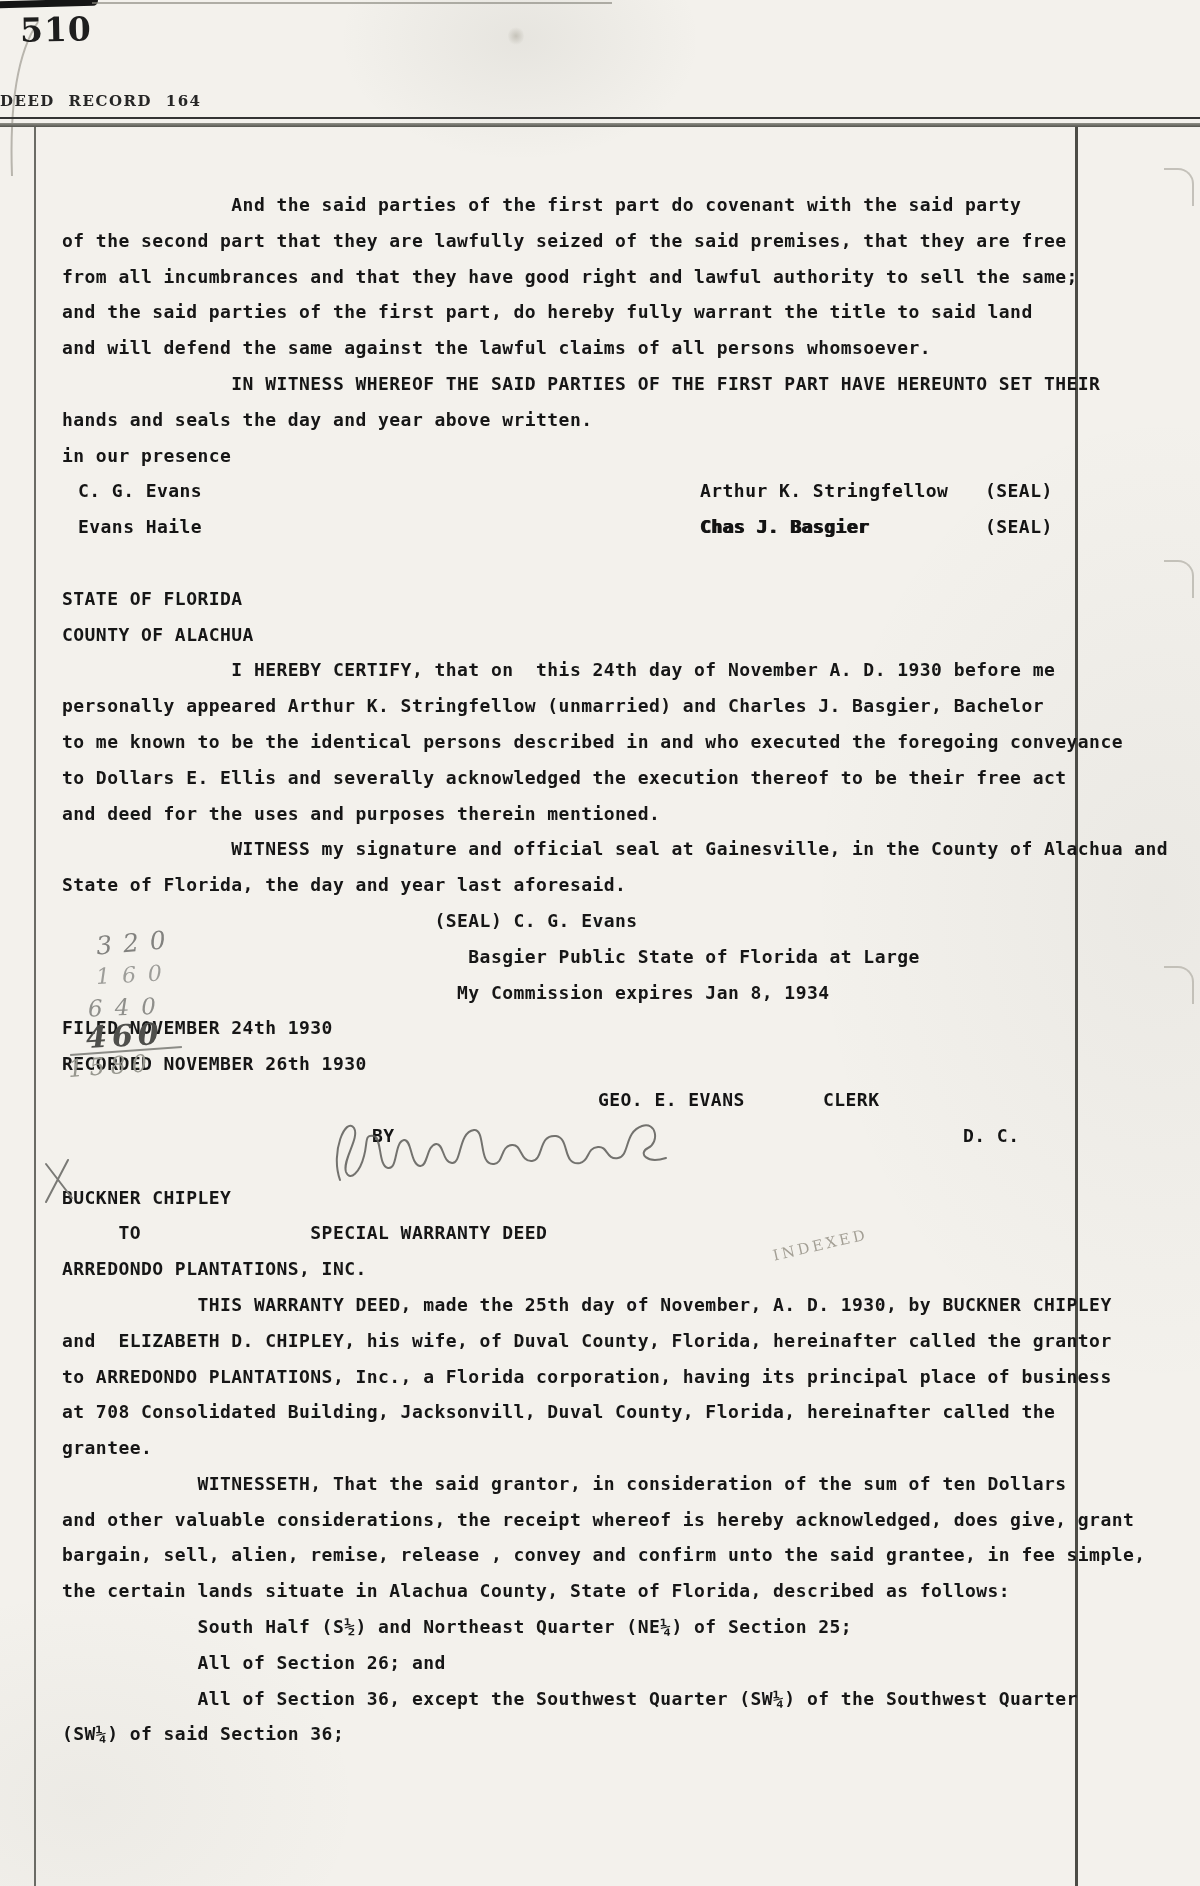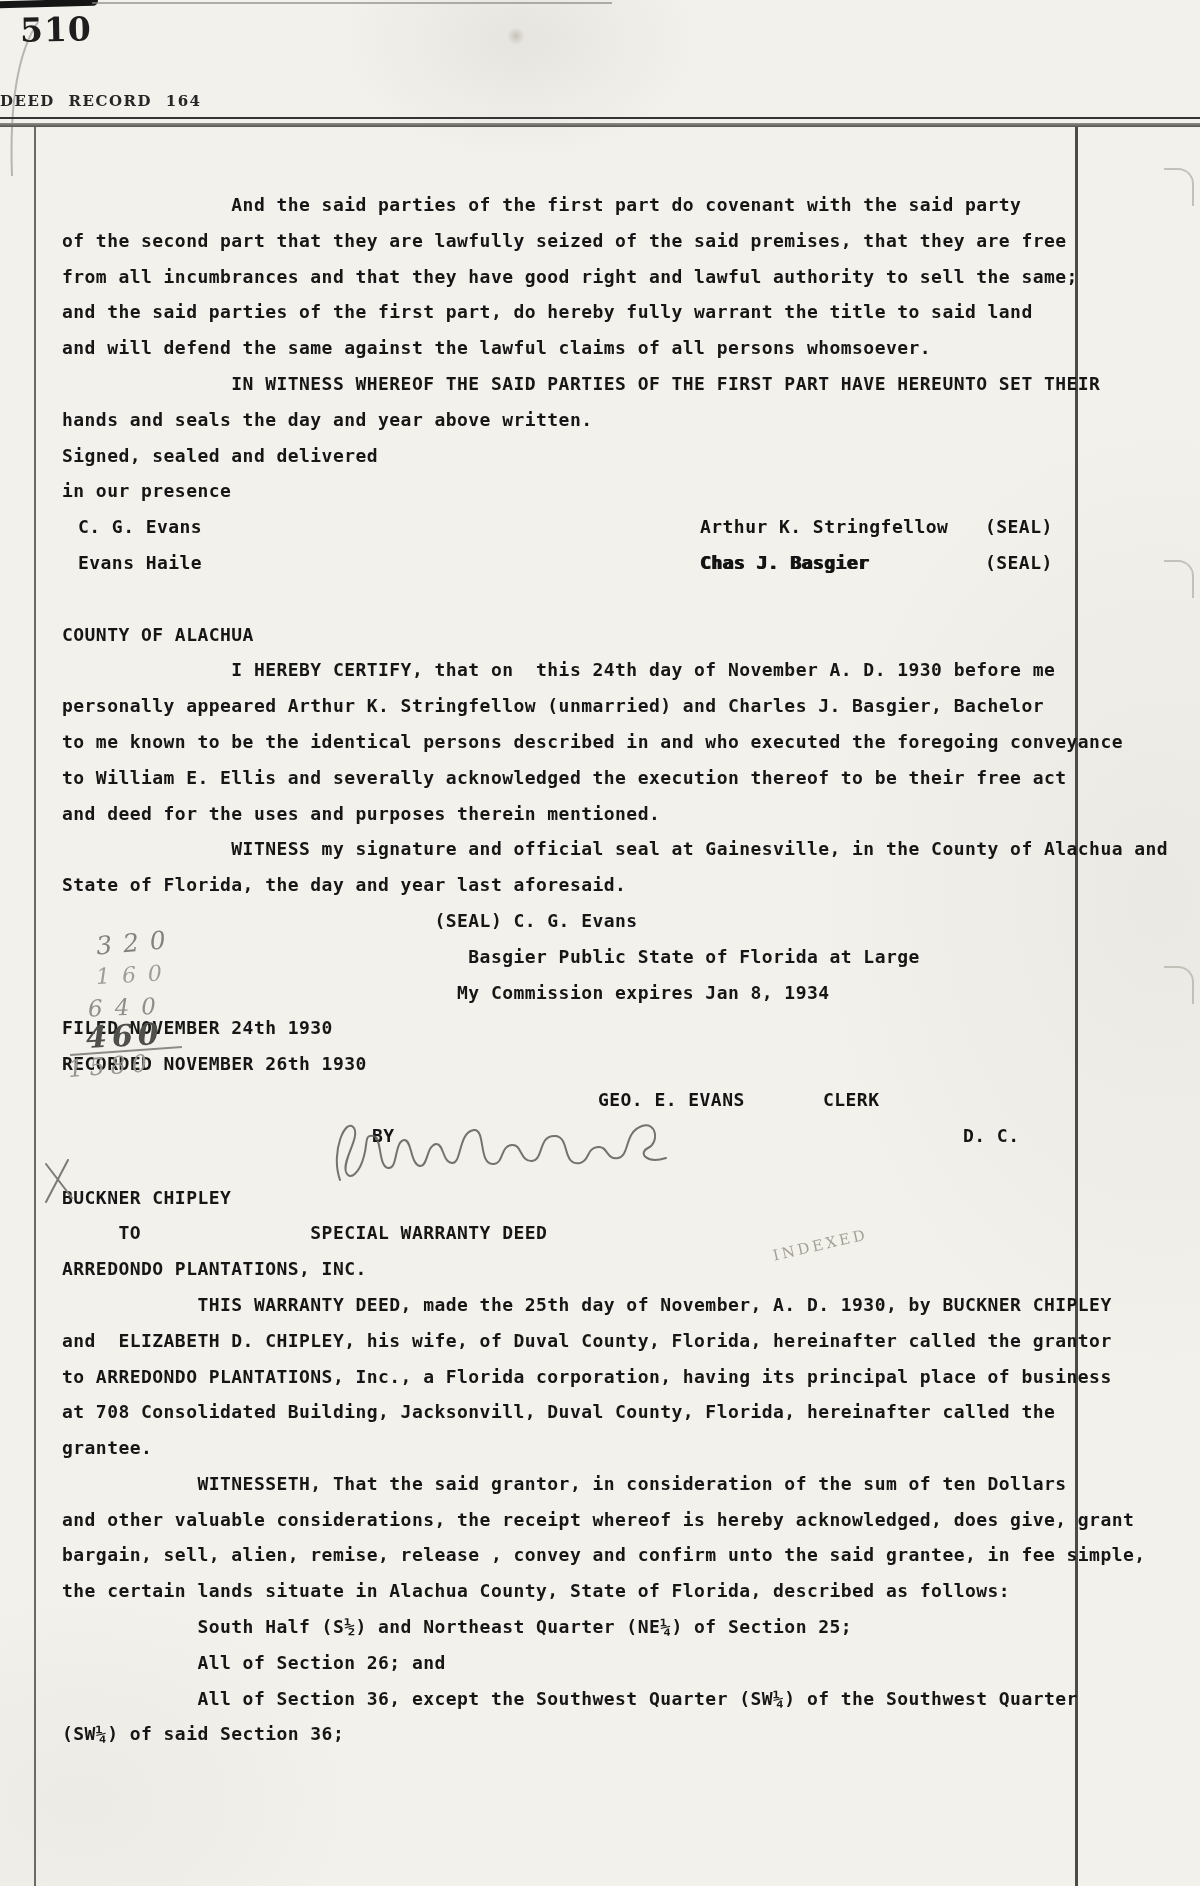--- a/index.html
+++ b/index.html
@@ -101,43 +101,43 @@
   <div class="content">
 
     <div>
         <div class="line">               And the said parties of the first part do covenant with the said party</div>
         <div class="line">of the second part that they are lawfully seized of the said premises, that they are free</div>
         <div class="line">from all incumbrances and that they have good right and lawful authority to sell the same;</div>
         <div class="line">and the said parties of the first part, do hereby fully warrant the title to said land</div>
         <div class="line">and will defend the same against the lawful claims of all persons whomsoever.</div>
         <div class="line">               IN WITNESS WHEREOF THE SAID PARTIES OF THE FIRST PART HAVE HEREUNTO SET THEIR</div>
         <div class="line">hands and seals the day and year above written.</div>
-        <div class="line">Signed, sealed and delivered</div>
         <div class="line">in our presence</div>
       </div>
 
     <div class="sig-row">
       <span class="col-witness">C. G. Evans</span>
       <span class="col-signer">Arthur K. Stringfellow</span>
       <span class="col-seal">(SEAL)</span>
     </div>
     <div class="sig-row">
       <span class="col-witness">Evans Haile</span>
       <span class="col-signer smudged">Chas J. Basgier</span>
       <span class="col-seal">(SEAL)</span>
     </div>
 
     <div class="gap-line"></div>
 
     <div>
+        <div class="line">STATE OF FLORIDA</div>
         <div class="line">COUNTY OF ALACHUA</div>
         <div class="line">               I HEREBY CERTIFY, that on  this 24th day of November A. D. 1930 before me</div>
         <div class="line">personally appeared Arthur K. Stringfellow (unmarried) and Charles J. Basgier, Bachelor</div>
         <div class="line">to me known to be the identical persons described in and who executed the foregoing conveyance</div>
-        <div class="line">to William E. Ellis and severally acknowledged the execution thereof to be their free act</div>
+        <div class="line">to Dollars E. Ellis and severally acknowledged the execution thereof to be their free act</div>
         <div class="line">and deed for the uses and purposes therein mentioned.</div>
         <div class="line">               WITNESS my signature and official seal at Gainesville, in the County of Alachua and</div>
         <div class="line">State of Florida, the day and year last aforesaid.</div>
       </div>
     <div>
         <div class="line">                                 (SEAL) C. G. Evans</div>
         <div class="line">                                    Basgier Public State of Florida at Large</div>
         <div class="line">                                   My Commission expires Jan 8, 1934</div>
       </div>
     <div>

